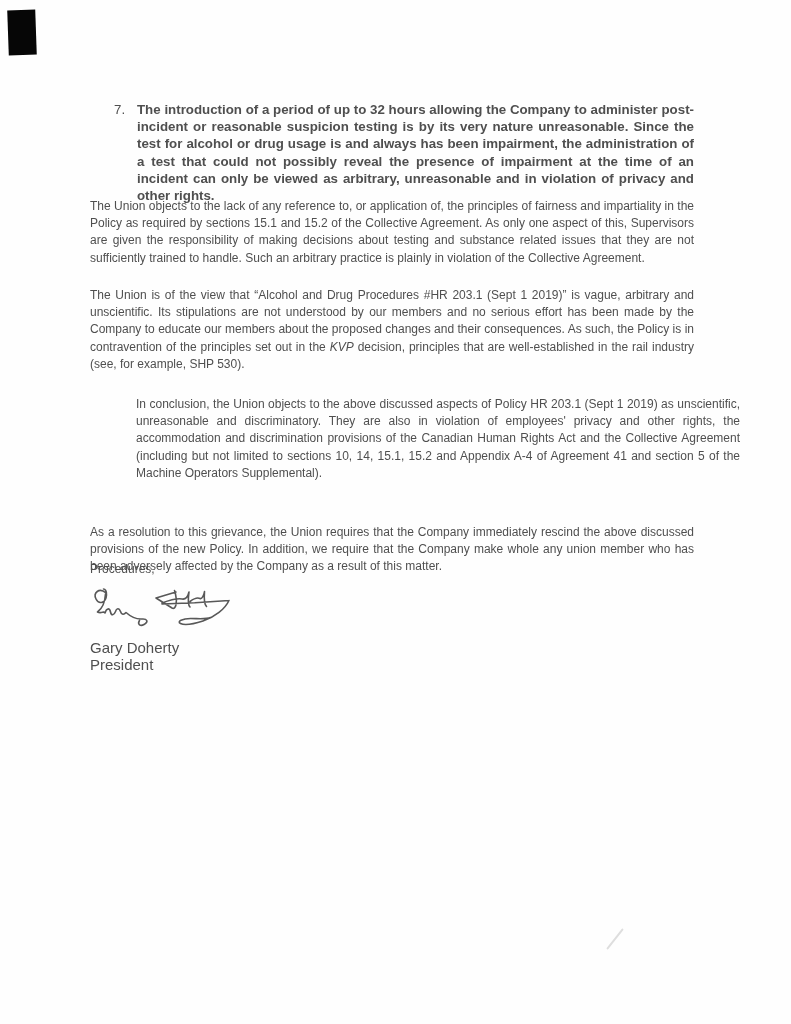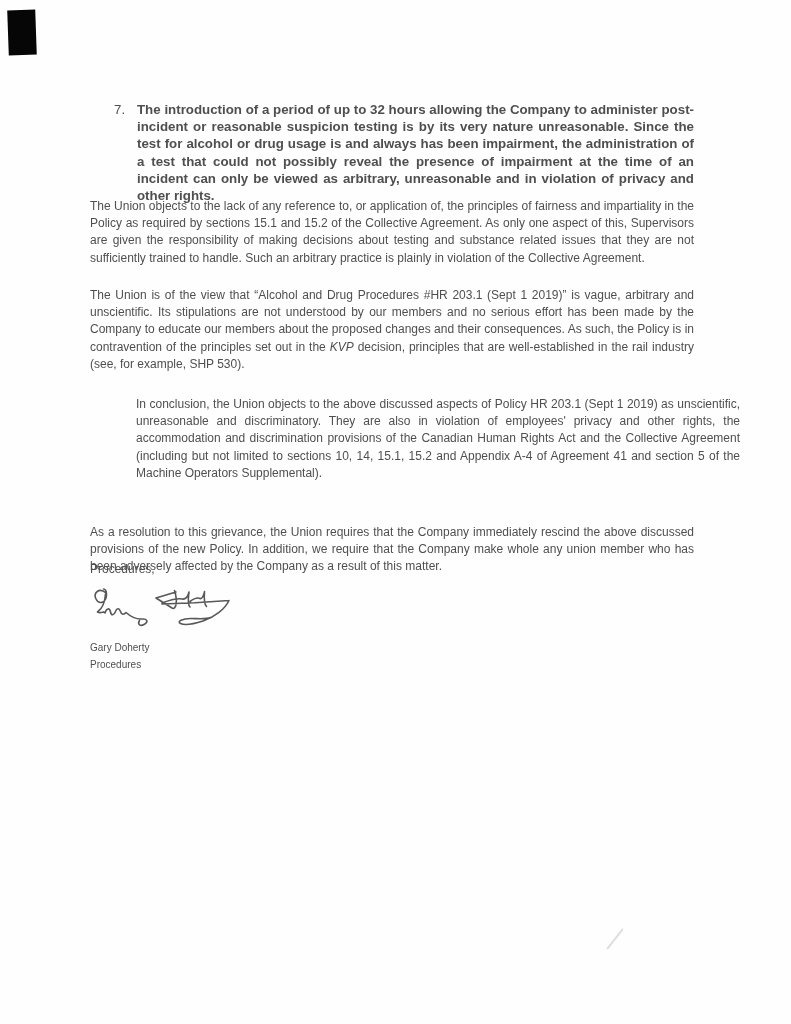--- a/index.html
+++ b/index.html
@@ -71,21 +71,21 @@
     left: 92px;
     top: 585px;
     width: 142px;
     height: 58px;
   }
   .sig-block {
     position: absolute;
     left: 90px;
     top: 639px;
     width: 300px;
-    font-size: 10px;
+    font-size: 15px;
     line-height: 17.2px;
     text-align: left;
   }
   .kvp-italic { font-style: italic; }
 </style>
 </head>
 <body>
 
 <div class="page">
 
@@ -117,18 +117,18 @@
              M97 7 C96 14 96 20 98 22
              M98 16.5 C102 13.5 106 12.5 108 13.5 C110 14.3 112 10 112.5 6.5
              M112.5 6.5 C112 13 112 19 114.5 21.5
              M70 19 L103 17.8 M103 17.8 L137 15.5
              M137 15.5 C133 24 123 32 111 36 C101 39.2 92.5 40.5 88.5 38.5
              C84.5 36.5 90.5 33.5 98.5 33.5 C106 33.5 114 34.5 118.5 32.5"></path>
   </svg>
 
   <div class="sig-block">
     <div>Gary Doherty</div>
-    <div>Procedures</div>
+    <div>President</div>
   </div>
 
   <div class="scratch"></div>
 
 </div>
 
 </body></html>

